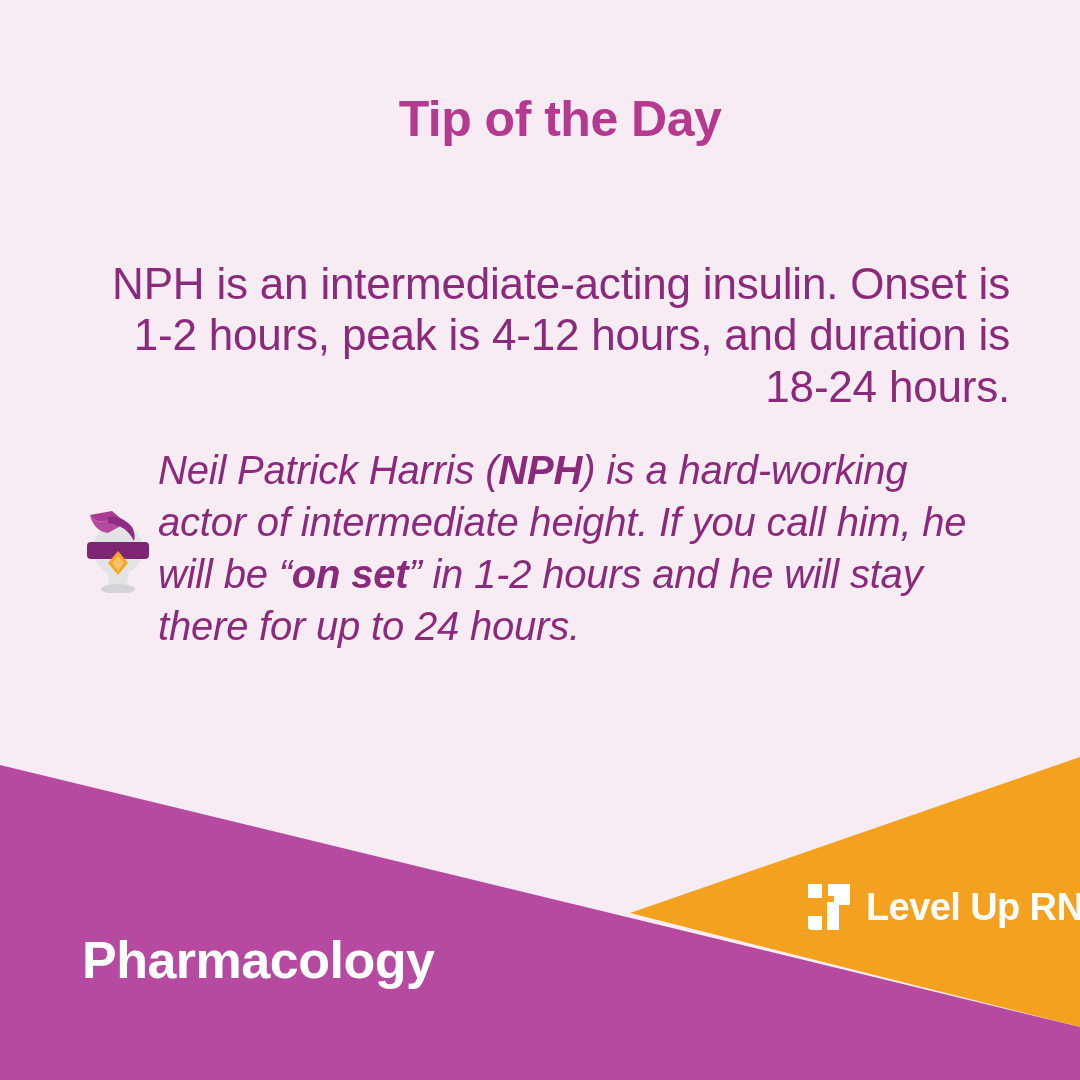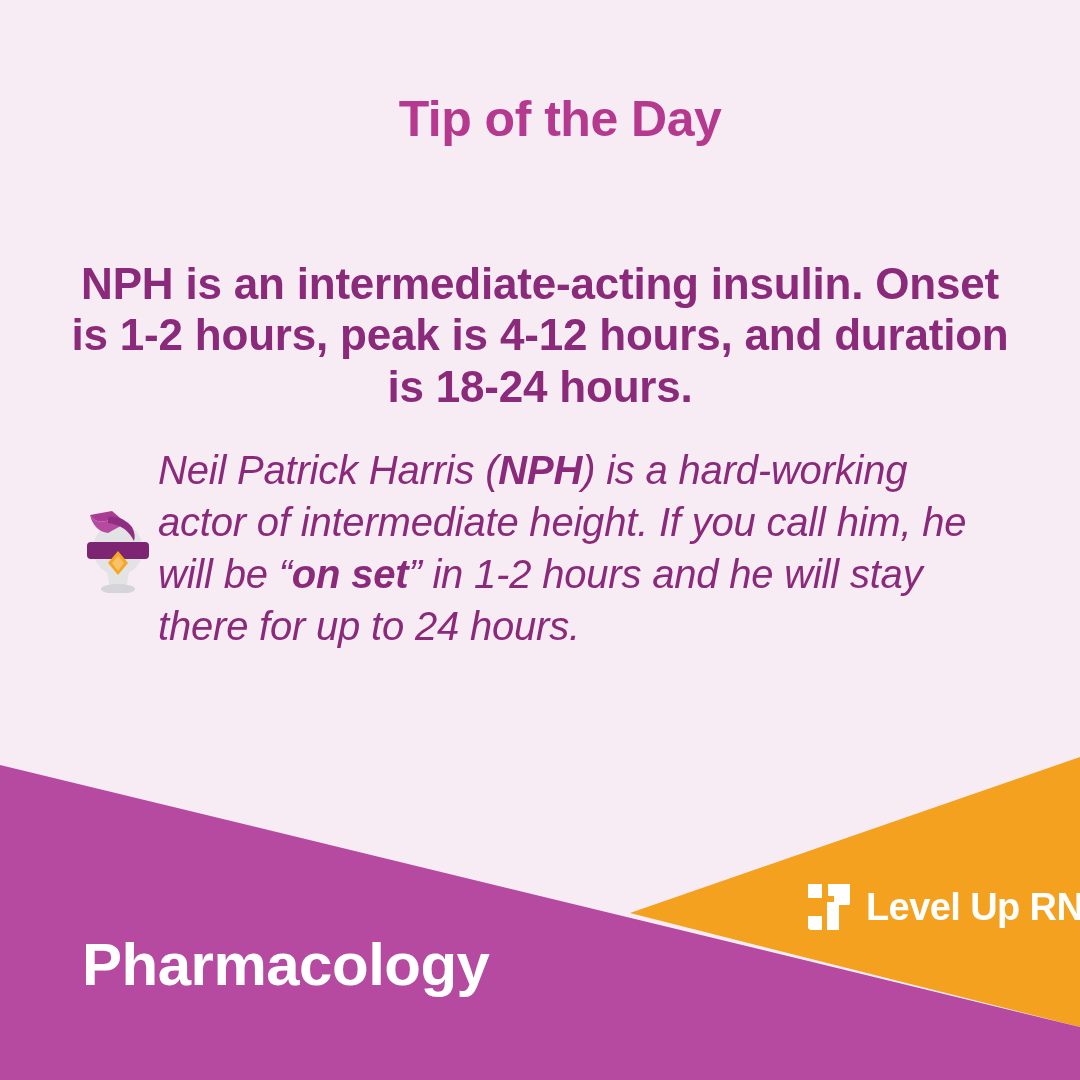--- a/index.html
+++ b/index.html
@@ -32,23 +32,23 @@
     line-height: 1.1;
     padding-left: 20px;
   }
 
   
   #fact {
     position: absolute;
     left: 70px;
     top: 258px;
     width: 940px;
-    text-align: center;
+    text-align: right;
     font-size: 44px;
-    font-weight: 700;
+    font-weight: 400;
     line-height: 1.17;
     color: #8B2A7A;
     letter-spacing: -0.2px;
   }
 
   
   #mnemonic-block {
     position: absolute;
     left: 82px;
     top: 444px;
@@ -83,21 +83,21 @@
     top: 0;
     width: 1080px;
     height: 1080px;
   }
 
   
   #footer-label {
     position: absolute;
     left: 82px;
     top: 930px;
-    font-size: 60px;
+    font-size: 52px;
     font-weight: bold;
     color: #FFFFFF;
     letter-spacing: -0.5px;
   }
 
   
   #brand-logo {
     position: absolute;
     left: 806px;
     top: 882px;

